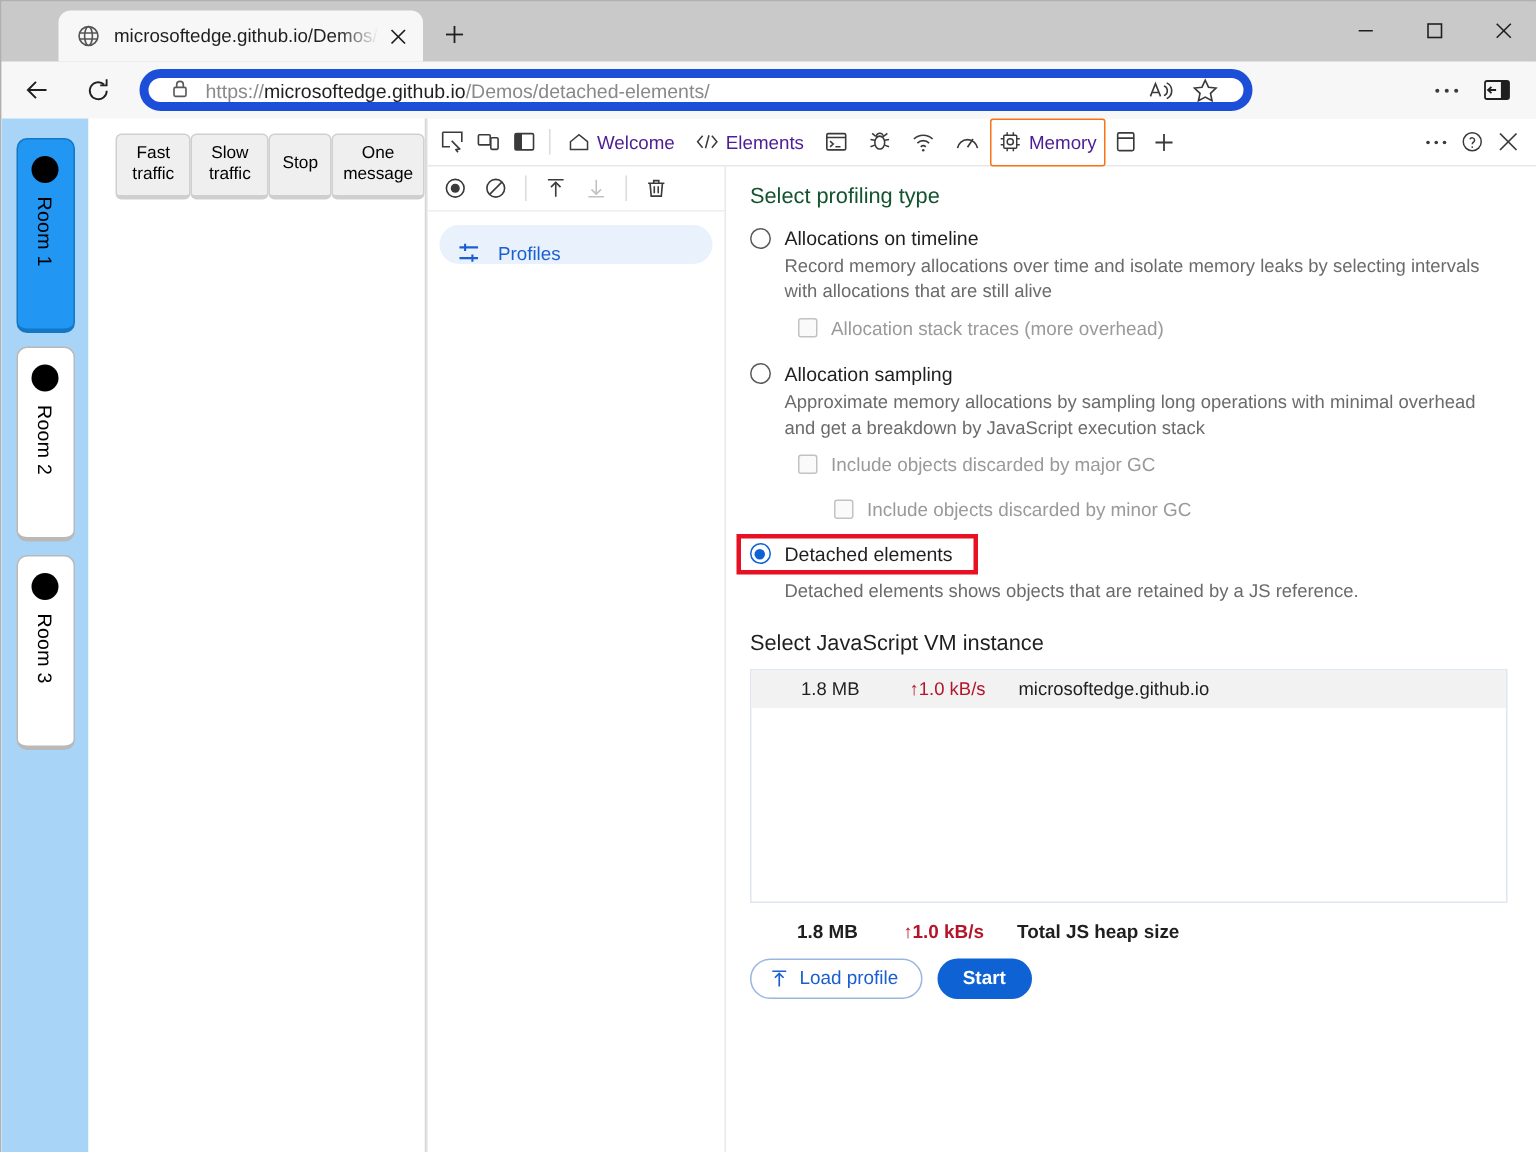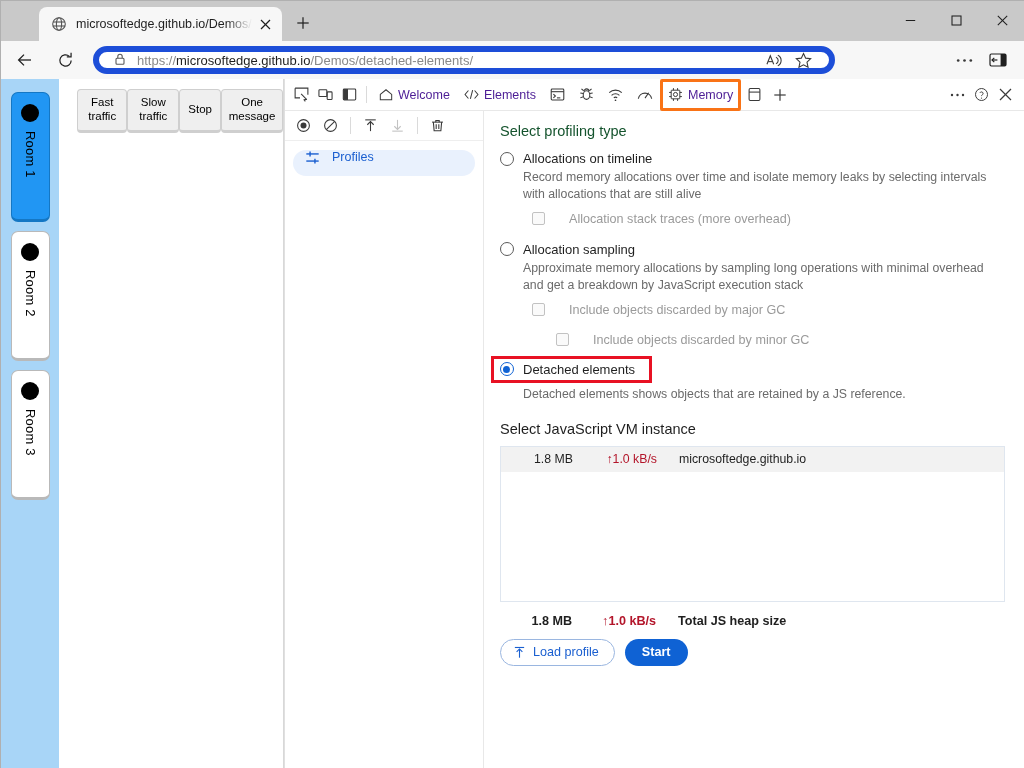--- a/index.html
+++ b/index.html
@@ -187,21 +187,21 @@
   }
   .dt-sep { width: 1px; height: 17px; background: #dadada; margin: 0 5px; flex: 0 0 1px; }
   .dt-tab {
     height: 26px;
     display: flex; align-items: center; gap: 5px;
     padding: 0 7px; border-radius: 4px;
     font-size: 12.5px; color: #4c1d95;
     white-space: nowrap;
   }
   .dt-tab.highlighted {
-    border: 3px solid #f97316;
+    border: 1px solid #f97316;
     border-radius: 2px;
     padding: 0 5px;
     height: 32px;
   }
   #dt-tabbar-right { margin-left: auto; display: flex; align-items: center; }
 
   #dt-body { flex: 1 1 auto; display: flex; min-height: 0; }
 
   
   #dt-sidebar {
@@ -217,21 +217,21 @@
   .dt-tool {
     width: 25px; height: 25px;
     display: flex; align-items: center; justify-content: center;
     border-radius: 4px;
   }
   #profiles-item {
     margin: 9px 8px 0 8px;
     height: 26px;
     background: #e9f1fd;
     border-radius: 13px;
-    display: flex; align-items: flex-start;
+    display: flex; align-items: flex-end;
     padding-left: 12px; gap: 12px;
   }
   #profiles-label { font-size: 12.5px; color: #1a5fd0; }
 
   
   #dt-main {
     flex: 1 1 auto;
     padding: 12px 20px 0 16px;
     overflow: hidden;
     position: relative;
@@ -259,21 +259,21 @@
     border-radius: 50%; background: #0f62d4;
   }
   .radio-label { font-size: 13px; color: #1f1f1f; }
   .radio-desc {
     font-size: 12.3px; color: #6b6b6b;
     margin: 0 0 13px 23px;
     max-width: 500px;
     line-height: 1.38;
   }
   .check-row {
-    display: flex; align-items: center; gap: 24px;
+    display: flex; align-items: center; gap: 9px;
     margin: 0 0 16px 32px;
   }
   .checkbox {
     width: 13px; height: 13px; flex: 0 0 13px;
     border: 1.3px solid #c2c2c2; border-radius: 2px;
     background: #fafafa;
   }
   .check-label { font-size: 12.6px; color: #9a9a9a; }
 
   #detached-highlight {

